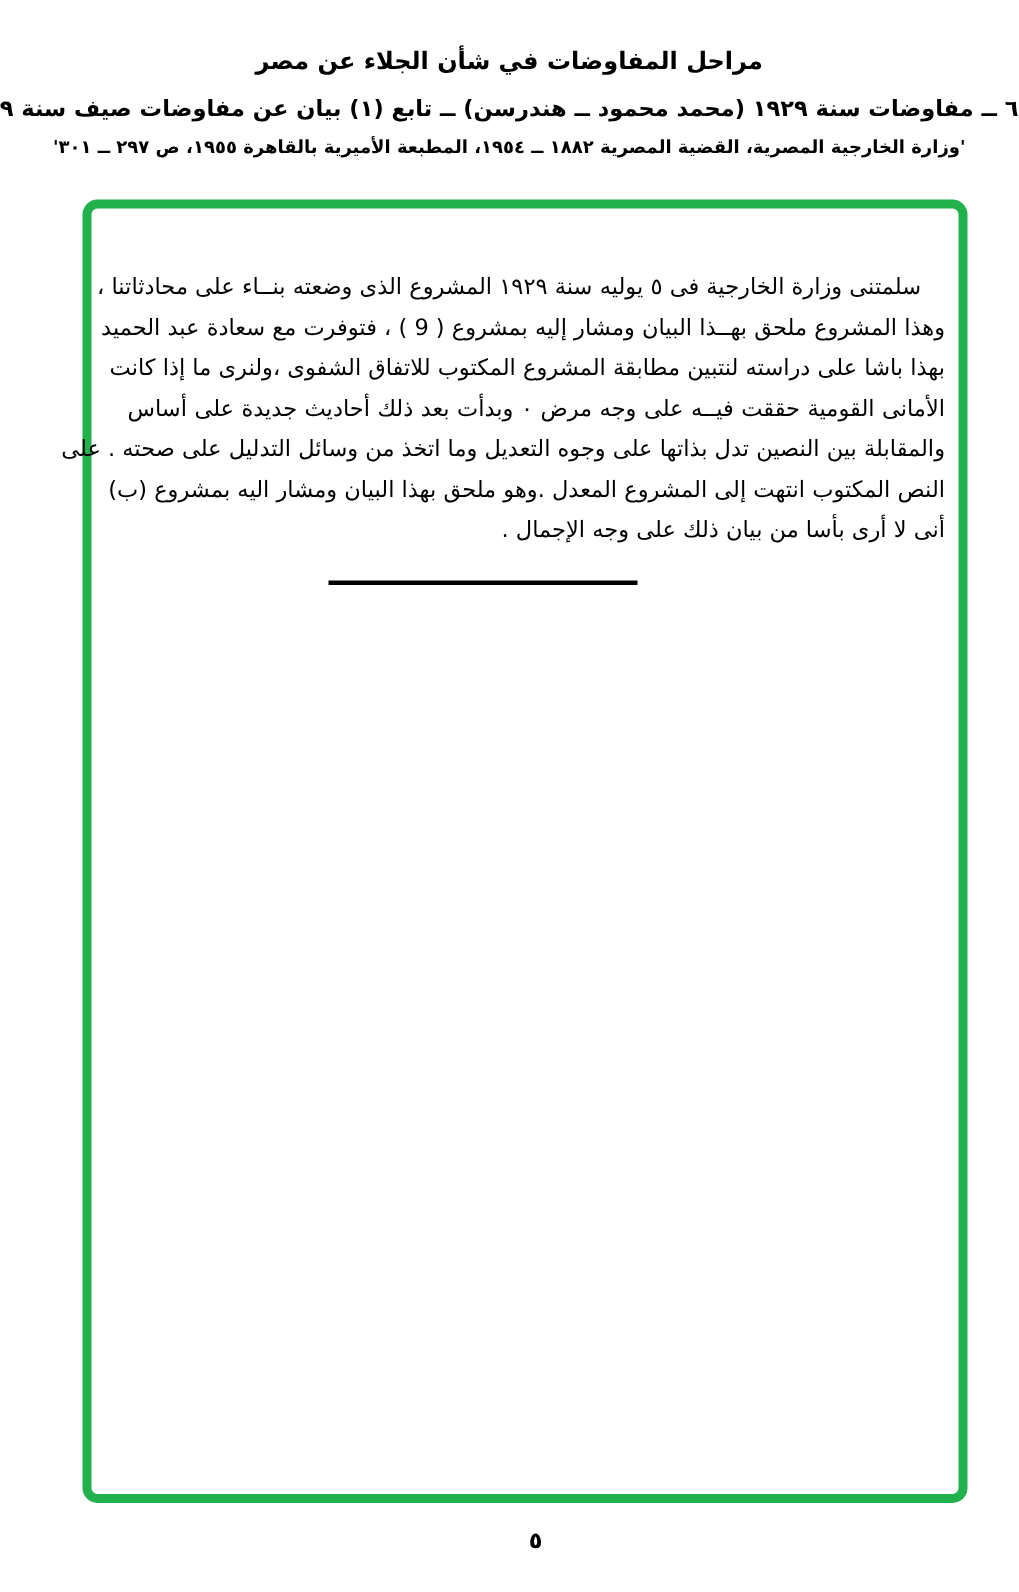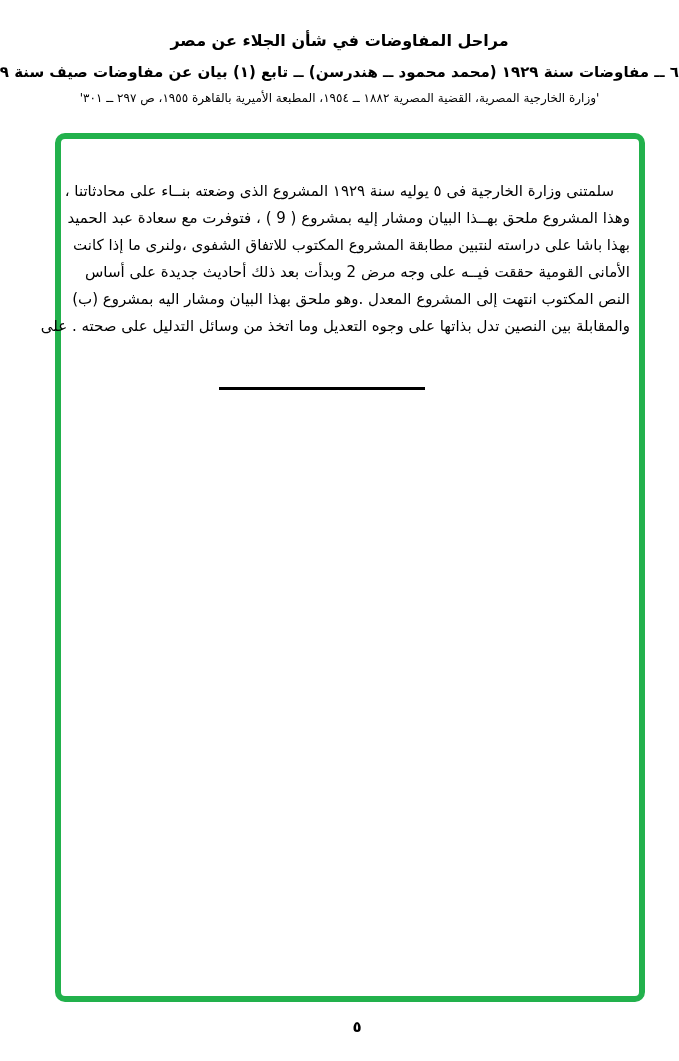--- a/index.html
+++ b/index.html
@@ -31,21 +31,21 @@
   .doc-subtitle {
     margin-top: 10px;
     font-size: 15px;
     font-weight: bold;
     line-height: 21px;
     white-space: nowrap;
   }
   .doc-source {
     margin-top: 7px;
     font-size: 12px;
-    font-weight: normal;
+    font-weight: bold;
     line-height: 17px;
     white-space: nowrap;
   }
 
   
   .document-frame {
     position: absolute;
     left: 55px;
     top: 133px;
     width: 590px;
@@ -106,20 +106,21 @@
   <div class="doc-subtitle">٦ ــ مفاوضات سنة ١٩٢٩ (محمد محمود ــ هندرسن) ــ تابع (١) بيان عن مفاوضات صيف سنة ١٩٢٩</div>
   <div class="doc-source">'وزارة الخارجية المصرية، القضية المصرية ١٨٨٢ ــ ١٩٥٤، المطبعة الأميرية بالقاهرة ١٩٥٥، ص ٢٩٧ ــ ٣٠١'</div>
 </header>
 
 <div class="document-frame" style="border-color: rgb(34, 177, 76);"></div>
 
 <main class="body-text">
   <div class="body-line first-line">سلمتنى وزارة الخارجية فى ٥ يوليه سنة ١٩٢٩ المشروع الذى وضعته بنــاء على محادثاتنا ،</div>
   <div class="body-line">وهذا المشروع ملحق بهــذا البيان ومشار إليه بمشروع ( 9 ) ، فتوفرت مع سعادة عبد الحميد</div>
   <div class="body-line">بهذا باشا على دراسته لنتبين مطابقة المشروع المكتوب للاتفاق الشفوى ،ولنرى ما إذا كانت</div>
-  <div class="body-line">الأمانى القومية حققت فيــه على وجه مرض 2 وبدأت بعد ذلك أحاديث جديدة على أساس</div>
+  <div class="body-line">الأمانى القومية حققت فيــه على وجه مرض ٠ وبدأت بعد ذلك أحاديث جديدة على أساس</div>
+  <div class="body-line">والمقابلة بين النصين تدل بذاتها على وجوه التعديل وما اتخذ من وسائل التدليل على صحته . على</div>
   <div class="body-line">النص المكتوب انتهت إلى المشروع المعدل .وهو ملحق بهذا البيان ومشار اليه بمشروع (ب)</div>
-  <div class="body-line">والمقابلة بين النصين تدل بذاتها على وجوه التعديل وما اتخذ من وسائل التدليل على صحته . على</div>
+  <div class="body-line last-line">أنى لا أرى بأسا من بيان ذلك على وجه الإجمال .</div>
 </main>
 
 <div class="divider-rule"></div>
 
 <div class="page-number">٥</div>
 
 </body></html>

